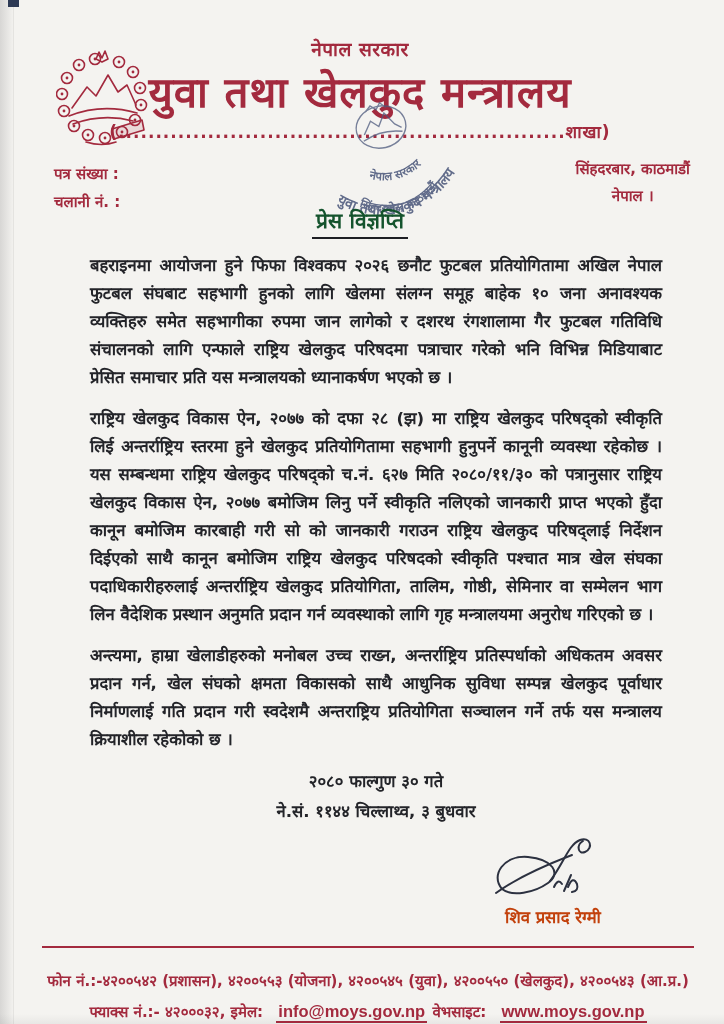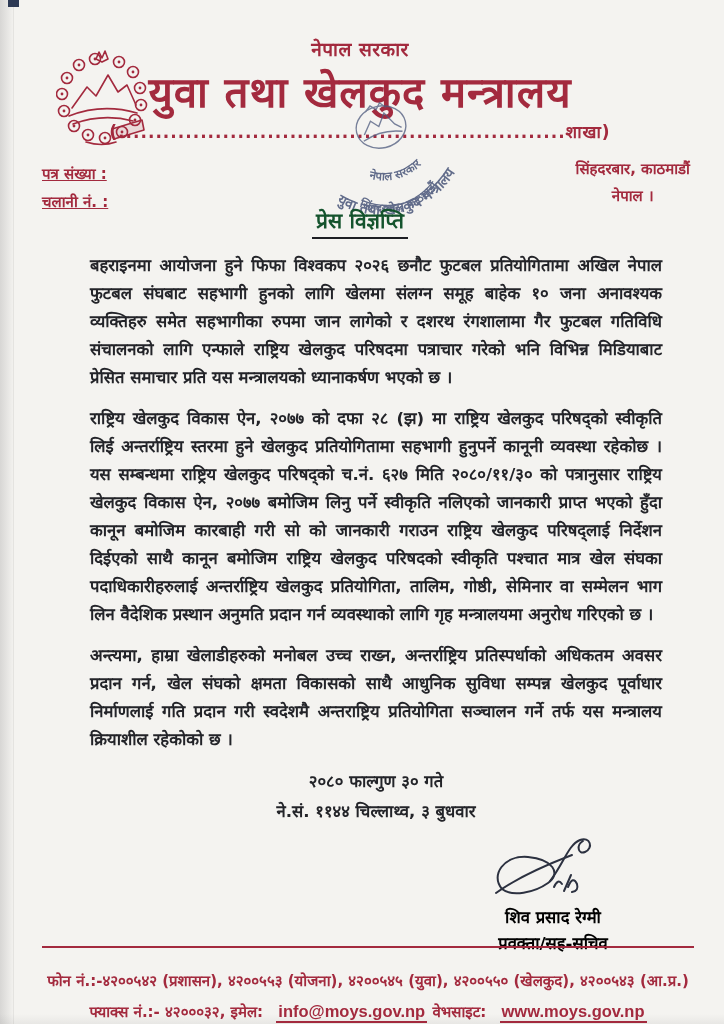--- a/index.html
+++ b/index.html
@@ -19,37 +19,37 @@
 
   .maroon{color:#a32a3e;}
   .center-abs{position:absolute;left:30px;width:660px;text-align:center;}
 
   .gov-line{top:36px;font-size:19px;font-weight:bold;letter-spacing:.5px;}
   .ministry-title{top:62px;font-size:42px;font-weight:bold;letter-spacing:1px;}
   .section-line{top:120px;font-size:17px;font-weight:bold;letter-spacing:1px;}
 
   .emblem{position:absolute;left:56px;top:50px;}
 
-  .ref-block{position:absolute;left:42px;top:160px;font-size:15px;font-weight:bold;line-height:28px;text-decoration:underline;}
+  .ref-block{position:absolute;left:54px;top:160px;font-size:15px;font-weight:bold;line-height:28px;}
   .addr-block{position:absolute;right:34px;top:156px;font-size:15px;font-weight:bold;line-height:27px;text-align:center;}
 
   .stamp{position:absolute;left:292px;top:100px;transform:rotate(-13deg);opacity:.88;}
   .stamp text{fill:#4e5a7d;font-weight:bold;}
 
   .press-title-wrap{top:206px;}
   .press-title{display:inline-block;font-size:21px;font-weight:bold;color:#14532d;
     border-bottom:2px solid #1e1f24;padding:0 4px 3px 4px;}
 
   .letter-body{position:absolute;left:90px;right:62px;top:252px;color:#232429;
     font-size:16.6px;line-height:28px;text-align:justify;font-weight:bold;}
   .letter-body p{margin:0 0 13px 0;}
 
   .dateline{margin-top:2px;line-height:30px;text-align:center;}
 
-  .sig-block{width:190px;margin:4px 14px 0 auto;text-align:center;color:#000000;}
+  .sig-block{width:190px;margin:4px 14px 0 auto;text-align:center;color:#c2410c;}
   .sig-block .sig-name{font-size:16.6px;line-height:26px;}
   .sig-block .sig-role{font-size:16.6px;line-height:26px;}
   .sig-draw{display:block;margin:0 auto -4px auto;}
 
   .footer{position:absolute;left:42px;right:30px;top:946px;border-top:2px solid #a32a3e;
     padding-top:18px;text-align:center;font-size:15px;font-weight:bold;line-height:30px;}
   .latin-link{font-family:"Liberation Sans","DejaVu Sans",sans-serif;font-size:16.5px;
     border-bottom:2px solid #a32a3e;padding:0 2px 1px 2px;margin-left:8px;}
 </style>
 </head>
@@ -162,21 +162,20 @@
       <g stroke="#2c3140" fill="none" stroke-width="2" stroke-linecap="round">
         <path d="M14,58 C2,44 16,24 40,26 C64,28 74,42 60,52 C46,62 24,66 14,58"></path>
         <path d="M8,62 C30,46 58,34 84,24"></path>
         <path d="M62,50 C76,32 80,14 92,9 C102,5 106,17 97,21 C90,24 88,14 95,10"></path>
         <path d="M66,56 q4,-9 8,-3"></path>
         <path d="M80,56 q5,-12 9,-3 q2,7 -5,8"></path>
         <path d="M76,60 L83,44"></path>
       </g>
     </svg>
     <div class="sig-name">शिव प्रसाद रेग्मी</div>
-    <div class="sig-role">प्रवक्ता/सह-सचिव</div>
   </div>
 </div>
 
 <div class="footer maroon">
   <div>फोन नं.:-४२००५४२ (प्रशासन), ४२००५५३ (योजना), ४२००५४५ (युवा), ४२००५५० (खेलकुद), ४२००५४३ (आ.प्र.)</div>
   <div>
     <span>फ्याक्स नं.:- ४२०००३२,</span>
     <span>इमेल:</span>
     <span class="latin-link">info@moys.gov.np</span>
     <span>वेभसाइट:</span>

